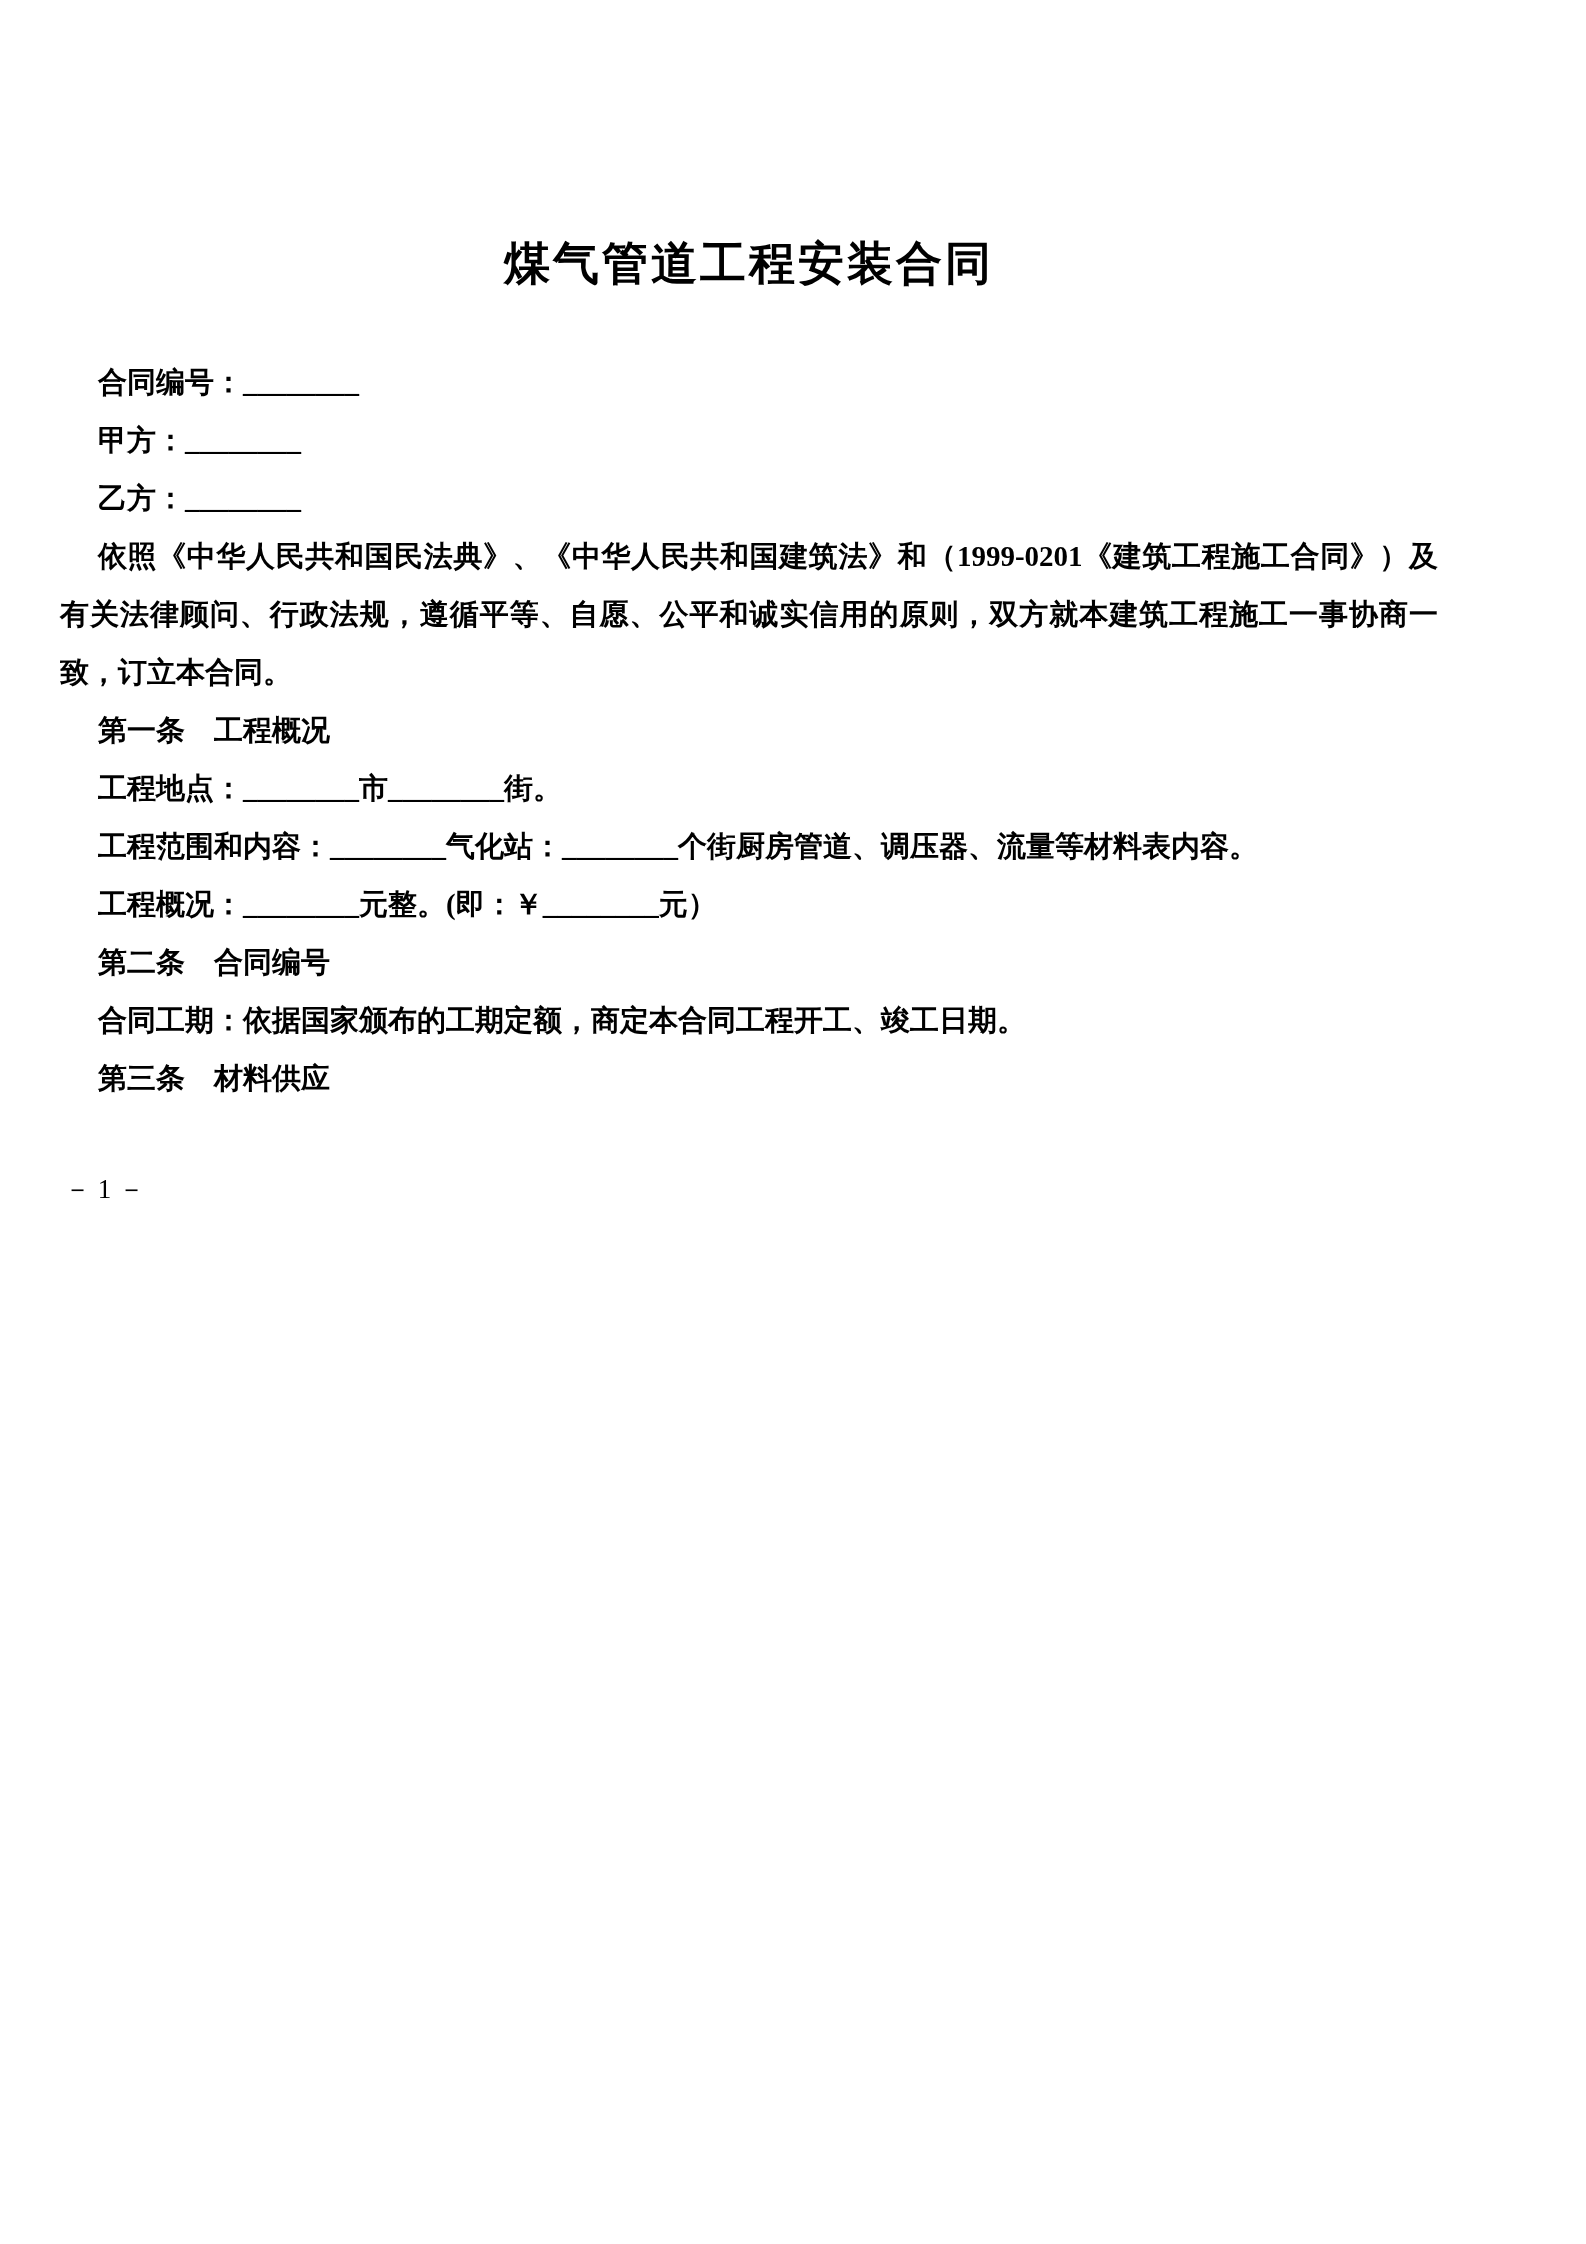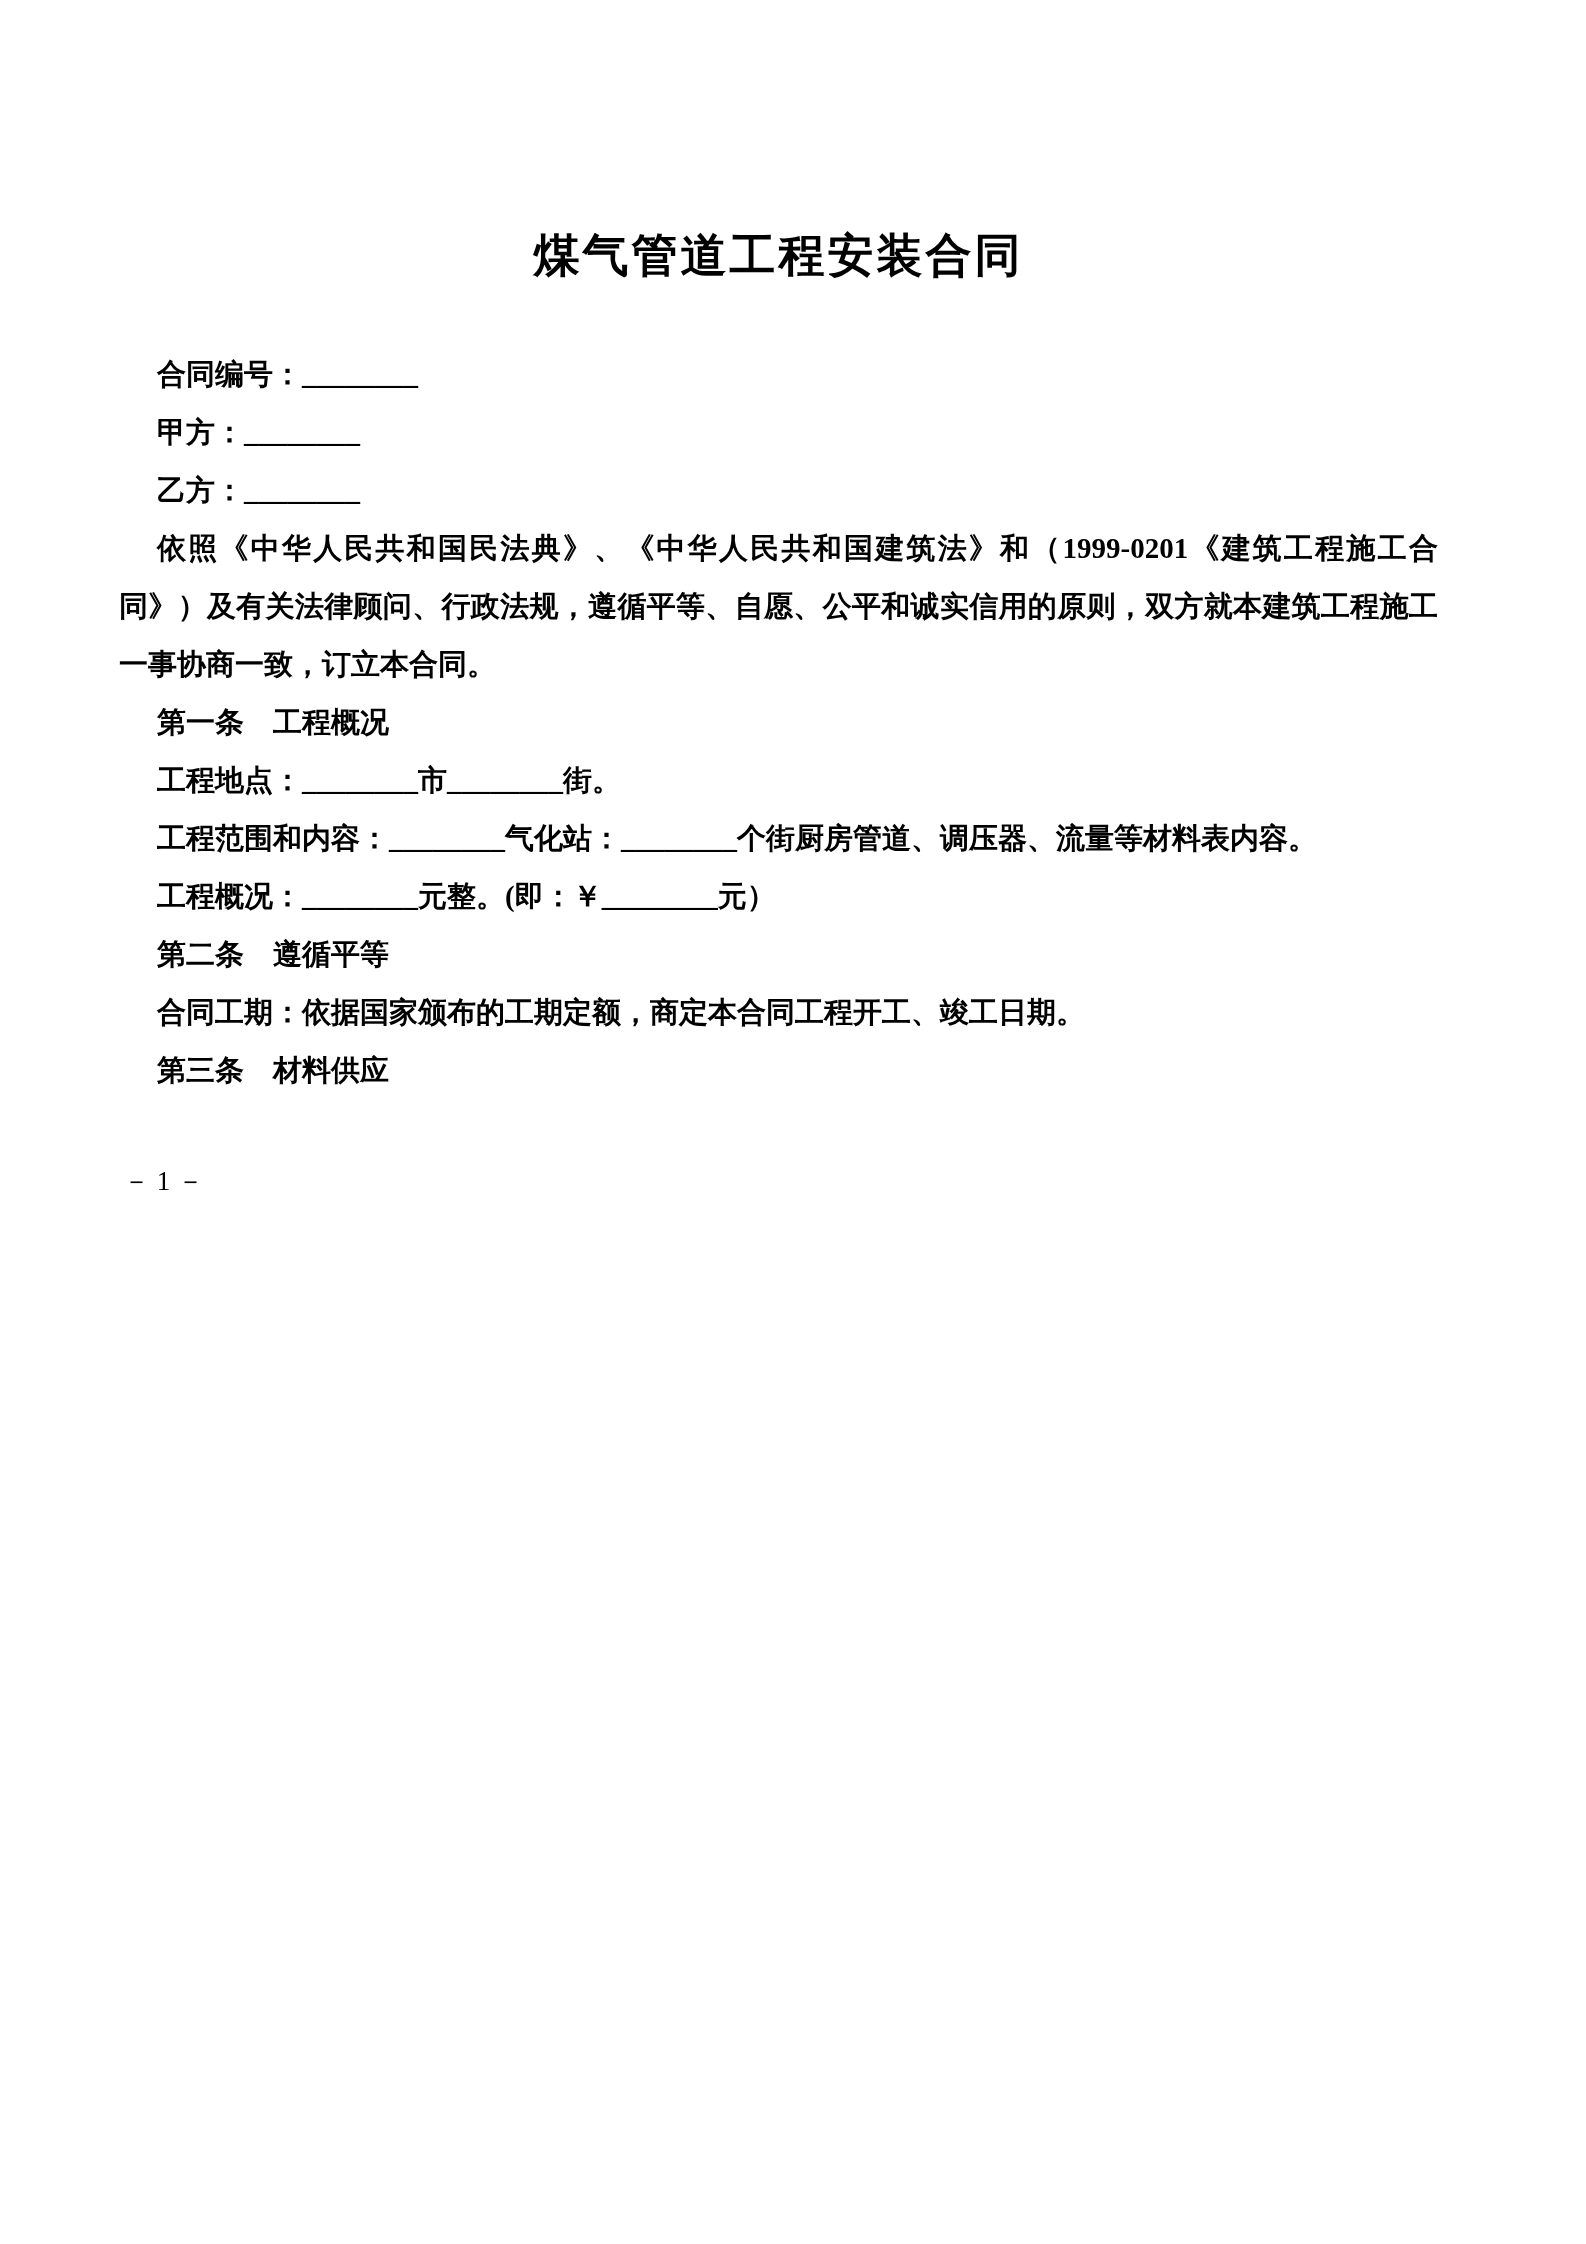--- a/index.html
+++ b/index.html
@@ -3,26 +3,26 @@
 <meta charset="utf-8">
 <style>
   html, body {
     margin: 0;
     padding: 0;
     background: #ffffff;
   }
   .page {
     width: 1586px;
     height: 2016px;
-    margin: 0 auto;
+    margin: 8px auto;
     background: #ffffff;
     color: #000000;
     font-family: "Liberation Sans", sans-serif;
     box-sizing: border-box;
-    padding: 228px 148px 0 119px;
+    padding: 228px 148px 0 60px;
     overflow: hidden;
     position: relative;
   }
   .doc-title {
     font-size: 46px;
     font-weight: bold;
     text-align: center;
     letter-spacing: 3px;
     margin: 0 0 62px 0;
     line-height: 1.2;
@@ -64,21 +64,21 @@
 
     <p>第一条　工程概况</p>
 
 
     <p>工程地点：________市________街。</p>
 
     <p>工程范围和内容：________气化站：________个街厨房管道、调压器、流量等材料表内容。</p>
 
     <p>工程概况：________元整。(即：￥________元）</p>
 
-    <p>第二条　遵循平等</p>
+    <p>第二条　合同编号</p>
 
     <p>合同工期：依据国家颁布的工期定额，商定本合同工程开工、竣工日期。</p>
 
 
     <p>第三条　材料供应</p>
 
   </div>
 
   <div class="page-number">－ 1 －</div>
 

